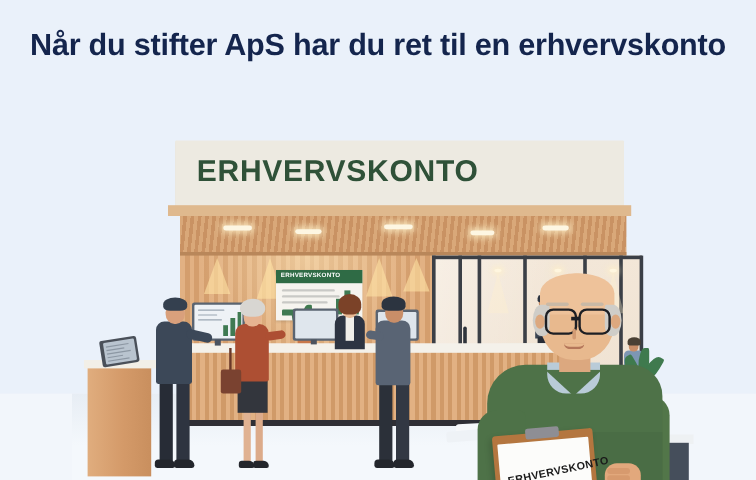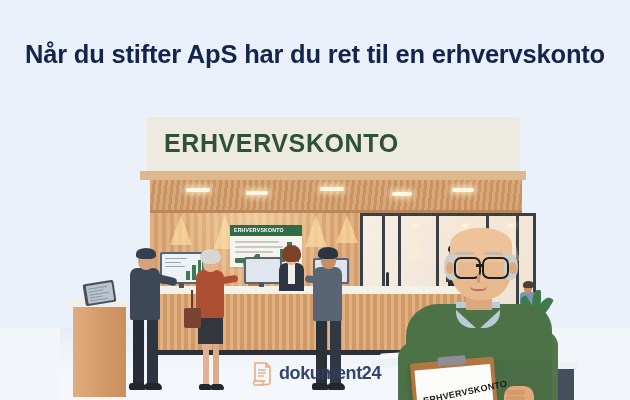--- a/index.html
+++ b/index.html
@@ -5,21 +5,21 @@
   html,body{margin:0;padding:0;}
   body{
     width:630px;height:400px;overflow:hidden;
     background:#eaf1fa;
     font-family:"Liberation Sans", sans-serif;
     position:relative;
   }
   #stage{position:absolute;inset:0;width:630px;height:400px;overflow:hidden;}
 
   
-  .header{position:absolute;left:0;top:16px;width:630px;height:100px;text-align:center;z-index:40;}
+  .header{position:absolute;left:0;top:0;width:630px;height:100px;text-align:center;z-index:40;}
   .headline{
     position:absolute;left:0;top:22px;width:630px;
     font-size:25.5px;font-weight:bold;color:#14254d;
     letter-spacing:-.2px;line-height:32px;white-space:nowrap;
   }
   .subhead{
     position:absolute;left:0;top:64px;width:630px;
     font-size:14.5px;font-weight:normal;color:#1d3055;line-height:20px;
   }
 
@@ -438,27 +438,14 @@
       </div>
 
       <div class="fg-hand"></div>
       <div class="fg-fing" style="left:110px;top:180px;"></div>
       <div class="fg-fing" style="left:110px;top:186px;"></div>
 
     </div>
 
   </div>
 
-  <div class="logo">
-    <span class="logo-icon">
-      <svg width="21" height="25" viewBox="0 0 21 25" aria-hidden="true">
-        <path d="M3 2 h11 l4 4 v15 a2.5 2.5 0 0 1 -2.5 2.5 H3 Z" fill="none" stroke="#eaa97e" stroke-width="1.6"></path>
-        <path d="M14 2 v4 h4" fill="none" stroke="#eaa97e" stroke-width="1.6"></path>
-        <line x1="6" y1="9" x2="14" y2="9" stroke="#eaa97e" stroke-width="1.3"></line>
-        <line x1="6" y1="12" x2="14" y2="12" stroke="#eaa97e" stroke-width="1.3"></line>
-        <line x1="6" y1="15" x2="12" y2="15" stroke="#eaa97e" stroke-width="1.3"></line>
-        <path d="M3 20 h10 a3 3 0 0 0 -2 4 H4 a2 2 0 0 1 -1 -4 Z" fill="#fdf1e8" stroke="#eaa97e" stroke-width="1.3"></path>
-      </svg>
-    </span>
-    <span class="logo-text">dokument24</span>
-  </div>
 
 </div>
 
 </body></html>

